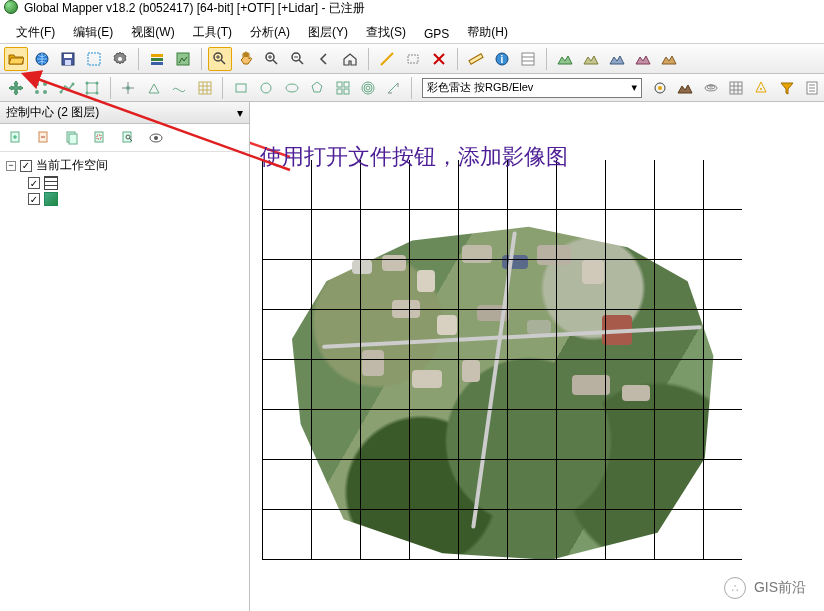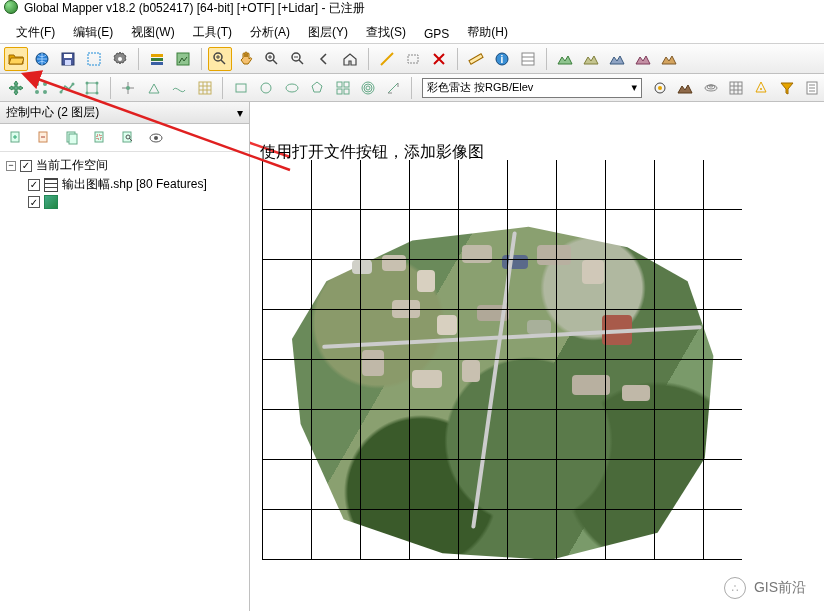--- a/index.html
+++ b/index.html
@@ -20,21 +20,21 @@
   .panel-toolbar { height: 28px; display: flex; align-items: center; gap: 4px; padding-left: 4px; border-bottom: 1px solid #e0e0e0; }
   .tree { padding: 4px 6px; font-size: 12px; }
   .tree-row { display: flex; align-items: center; gap: 4px; padding: 1px 0; }
   .tree-child { padding-left: 22px; }
   .expander { width: 10px; height: 10px; border: 1px solid #888; display: flex; align-items: center; justify-content: center; font-size: 9px; line-height: 1; }
   .chk { width: 12px; height: 12px; border: 1px solid #555; display: flex; align-items: center; justify-content: center; font-size: 10px; background: #fff; }
   .layer-icon { width: 14px; height: 14px; display: inline-block; }
   .icon-grid { background: repeating-linear-gradient(0deg,#fff,#fff 3px,#444 3px,#444 4px),repeating-linear-gradient(90deg,transparent,transparent 3px,#444 3px,#444 4px); border:1px solid #444;}
   .icon-img { background: linear-gradient(135deg,#4a8,#284); border:1px solid #285; }
   .canvas { flex: 1; position: relative; background: #fff; overflow: hidden; }
-  .annotation { position: absolute; top: 40px; left: 10px; color: #000000; font-size: 16px; font-weight: 400; z-index: 20; }
+  .annotation { position: absolute; top: 40px; left: 10px; color: #4c1d95; font-size: 22px; font-weight: 400; z-index: 20; }
   .arrow-svg { position: absolute; top: 0; left: 0; z-index: 19; pointer-events:none; }
   .map-wrap { position: absolute; top: 58px; left: 12px; width: 480px; height: 400px; }
   .grid-overlay { position: absolute; inset: 0; z-index: 10; }
   .grid-overlay::before, .grid-overlay::after { content:""; position:absolute; inset:0; }
   .grid-overlay { background-image:
      repeating-linear-gradient(0deg, #000, #000 1px, transparent 1px, transparent 50px),
      repeating-linear-gradient(90deg, #000, #000 1px, transparent 1px, transparent 49px); }
   .aerial { position: absolute; z-index: 5; }
   
   .aerial .patch { position:absolute; border-radius:4px; }
@@ -407,21 +407,20 @@
     </div>
     <div class="tree">
       <div class="tree-row">
         <div class="expander">−</div>
         <div class="chk">✓</div>
         <span>当前工作空间</span>
       </div>
       <div class="tree-row tree-child">
         <div class="chk">✓</div>
         <span class="layer-icon icon-grid"></span>
-        <span>输出图幅.shp [80 Features]</span>
       </div>
       <div class="tree-row tree-child">
         <div class="chk">✓</div>
         <span class="layer-icon icon-img"></span>
       </div>
     </div>
   </div>
 
   <div class="canvas">
     <svg class="arrow-svg" width="560" height="170">

